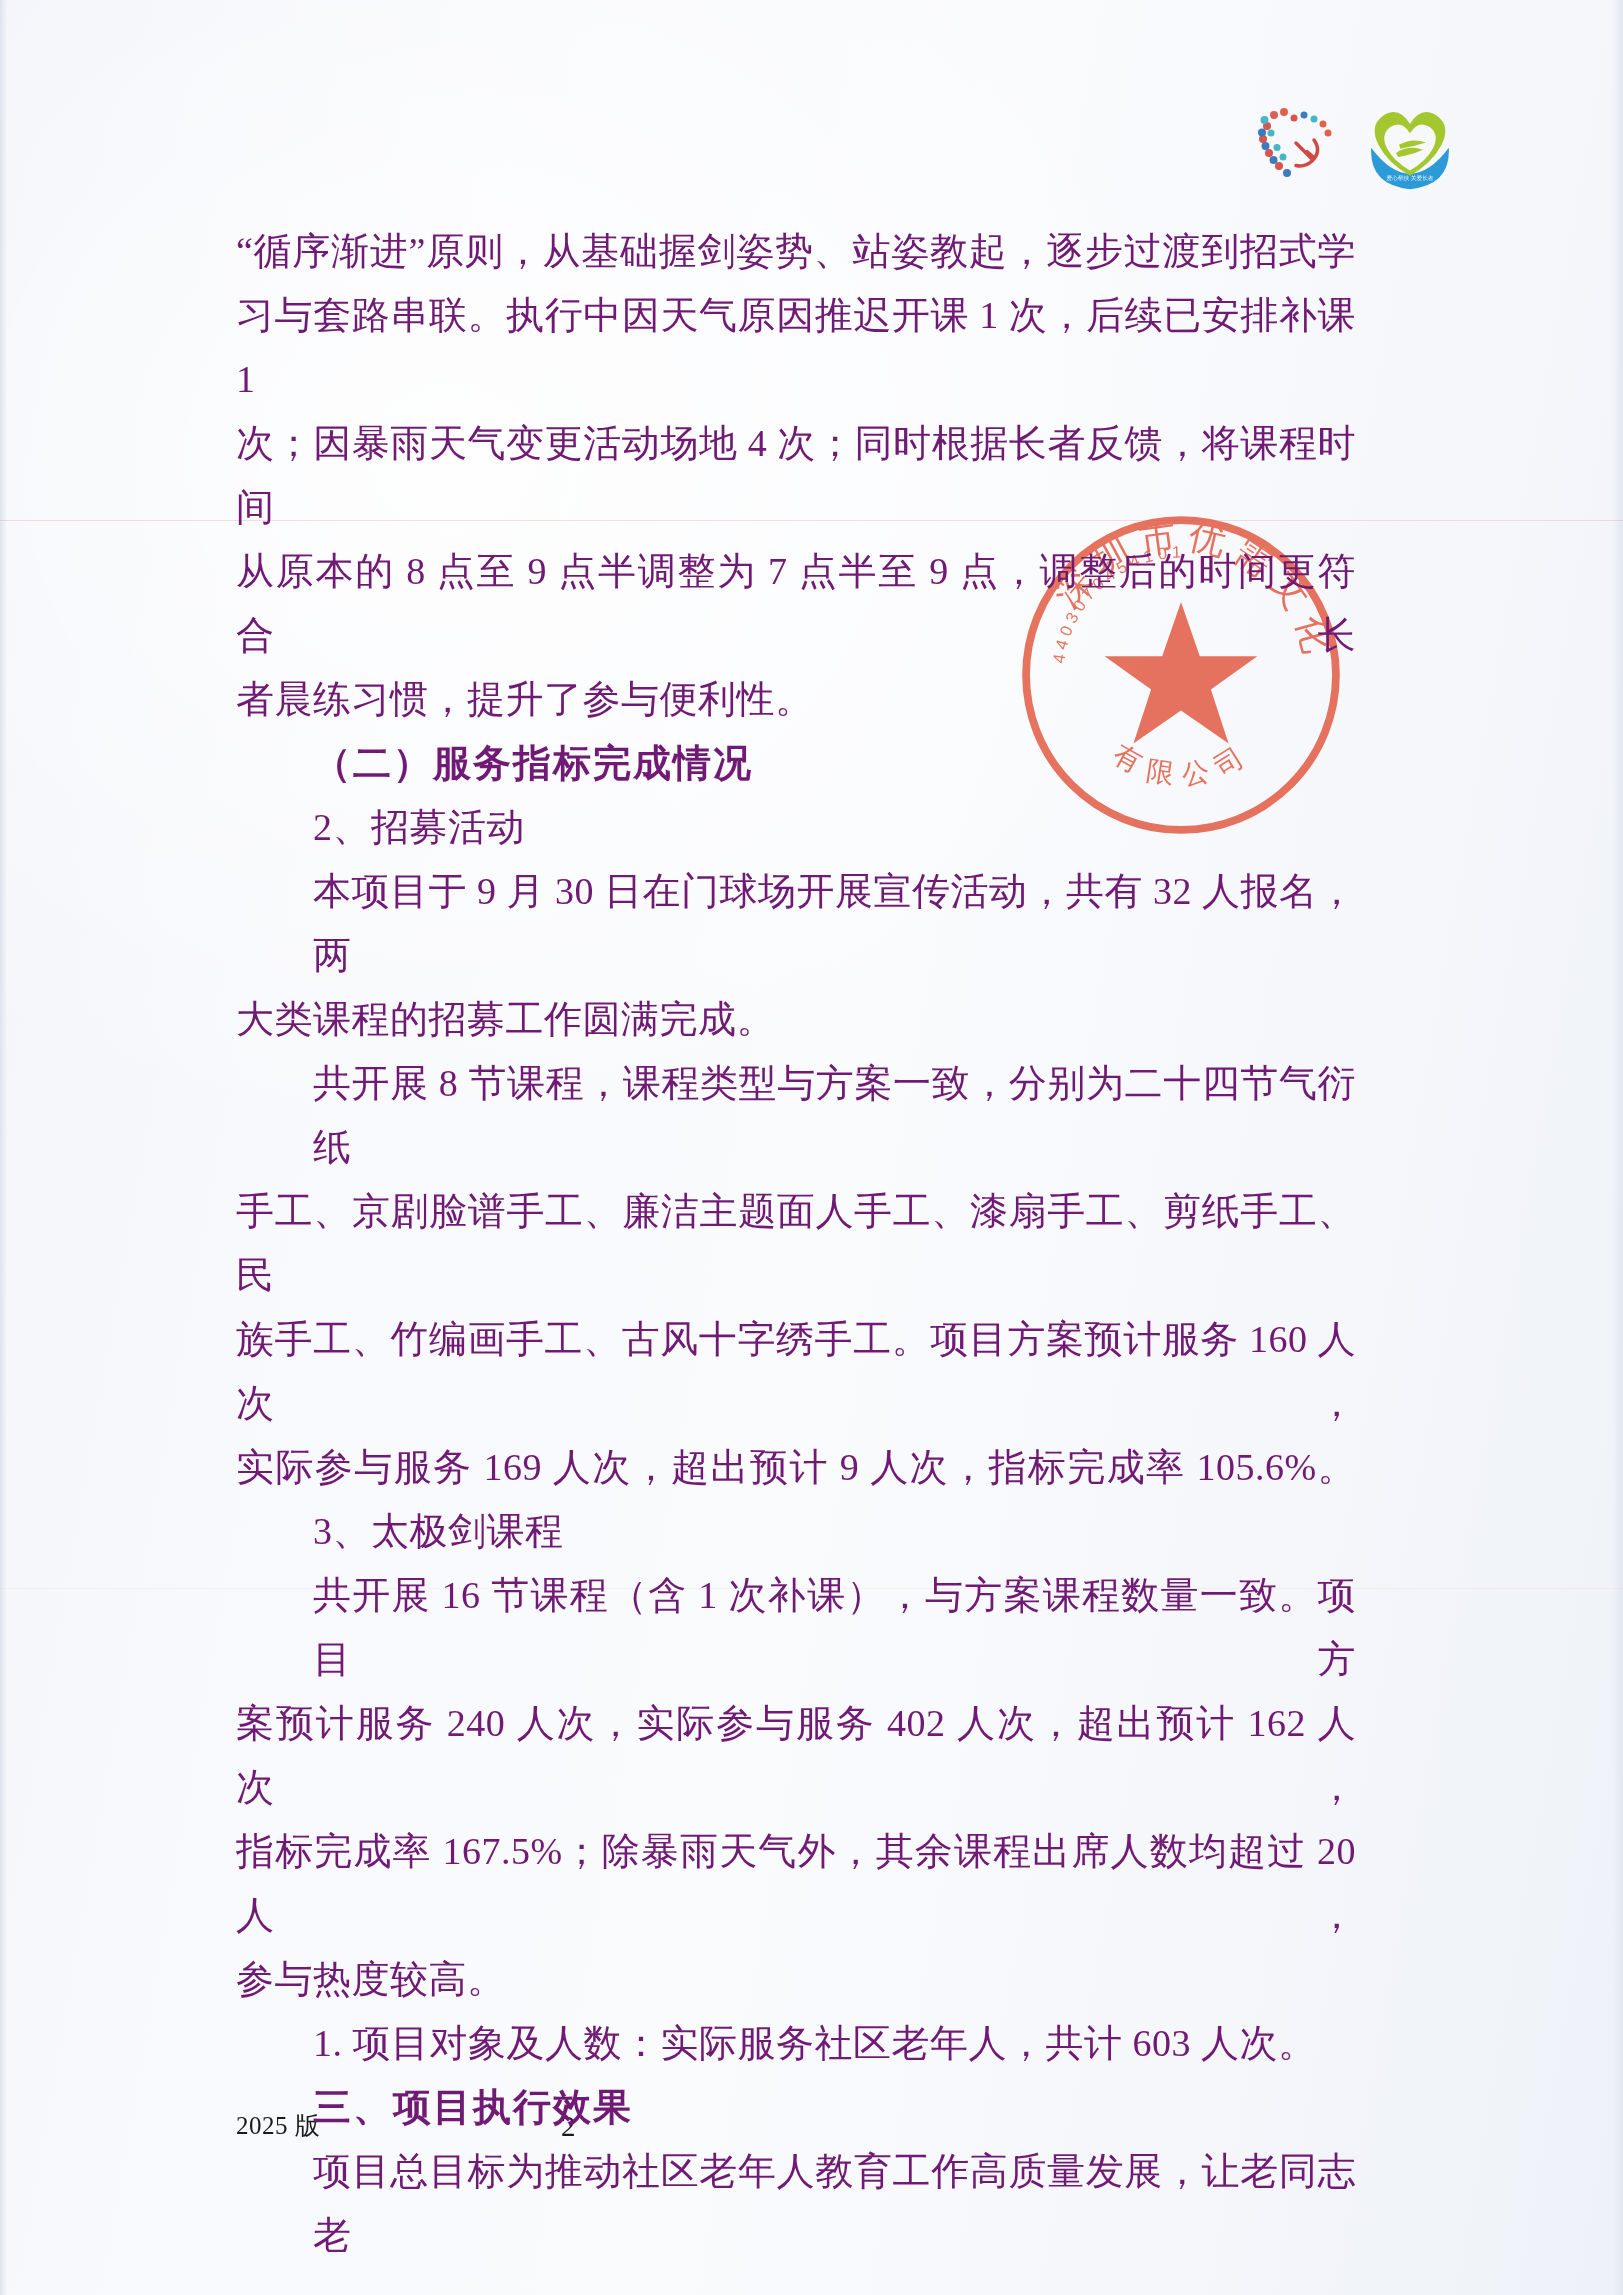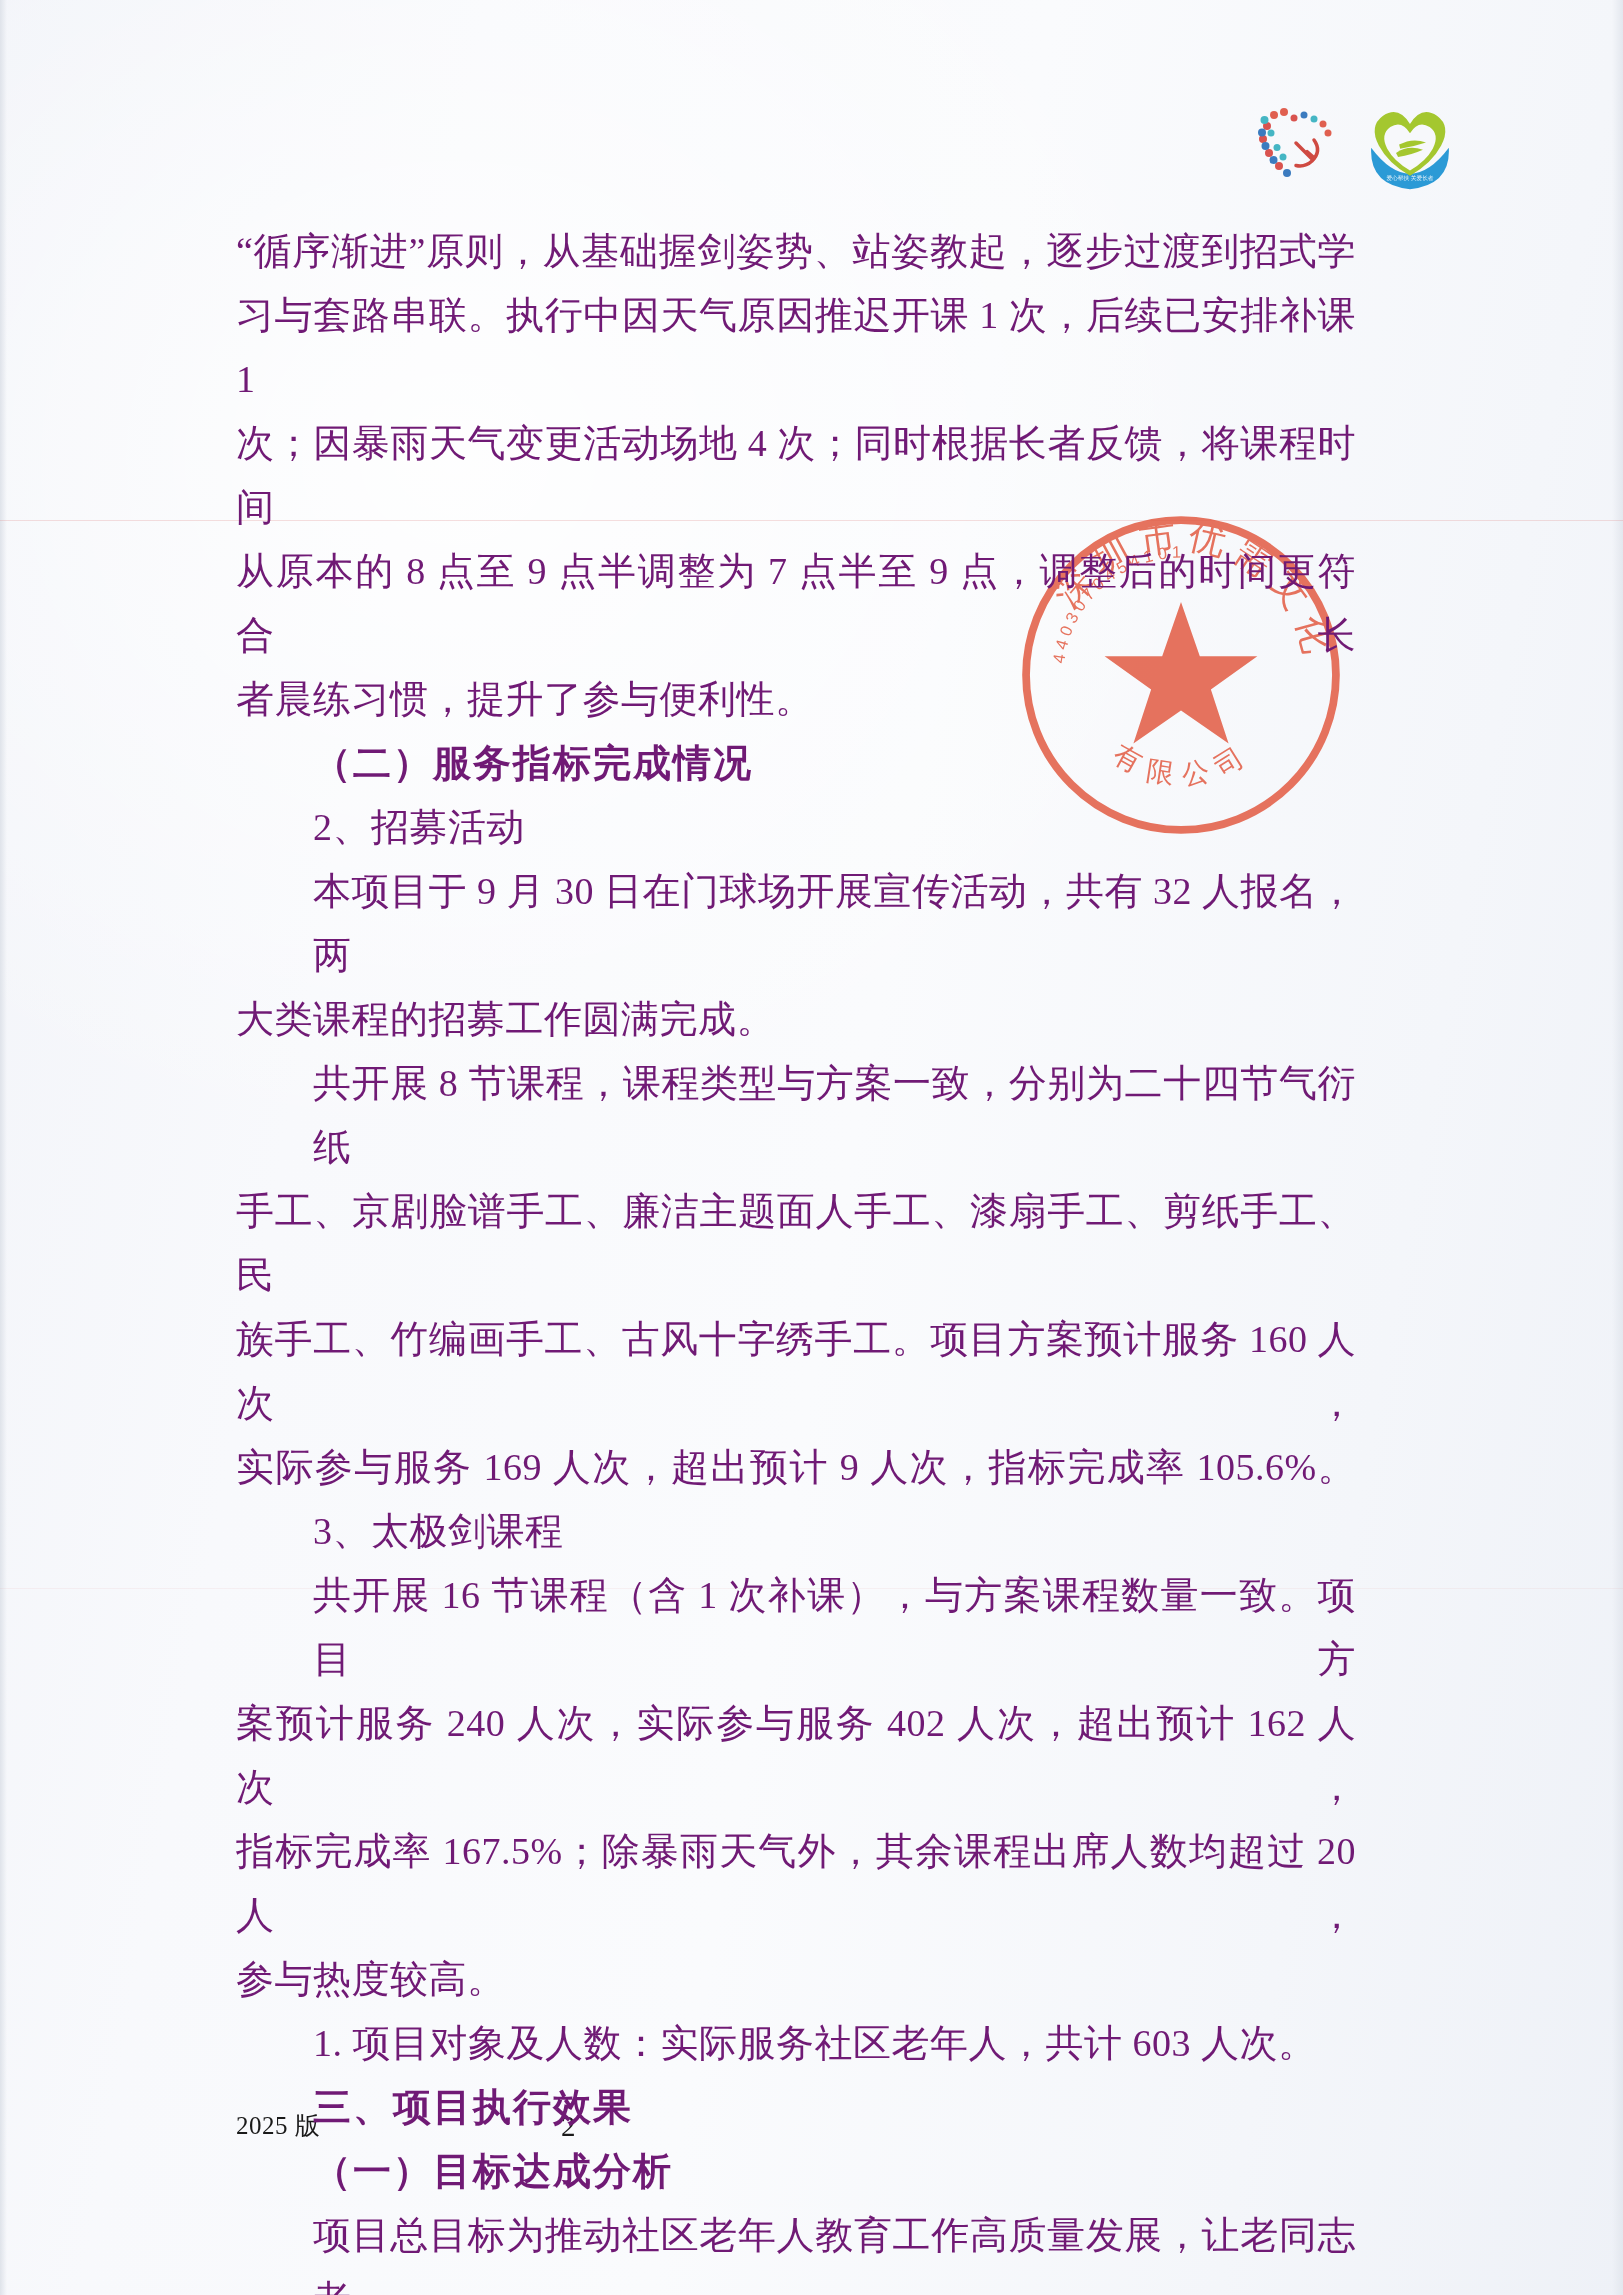--- a/index.html
+++ b/index.html
@@ -253,21 +253,20 @@
       <div class="line justify">手工、京剧脸谱手工、廉洁主题面人手工、漆扇手工、剪纸手工、民</div>
       <div class="line justify">族手工、竹编画手工、古风十字绣手工。项目方案预计服务 160 人次，</div>
       <div class="line justify">实际参与服务 169 人次，超出预计 9 人次，指标完成率 105.6%。</div>
       <div class="line plain indent2">3、太极剑课程</div>
       <div class="line justify indent2">共开展 16 节课程（含 1 次补课），与方案课程数量一致。项目方</div>
       <div class="line justify">案预计服务 240 人次，实际参与服务 402 人次，超出预计 162 人次，</div>
       <div class="line justify">指标完成率 167.5%；除暴雨天气外，其余课程出席人数均超过 20 人，</div>
       <div class="line plain">参与热度较高。</div>
       <div class="line plain indent2">1. 项目对象及人数：实际服务社区老年人，共计 603 人次。</div>
       <div class="line heading indent2">三、项目执行效果</div>
-      <div class="line heading indent2">（一）目标达成分析</div>
       <div class="line justify indent2">项目总目标为推动社区老年人教育工作高质量发展，让老同志老</div>
     </div>
 
   <div class="footer">
     <span class="footer-left">2025 版</span>
   </div>
   <div class="footer-page">2</div>
 
 </div>
 

